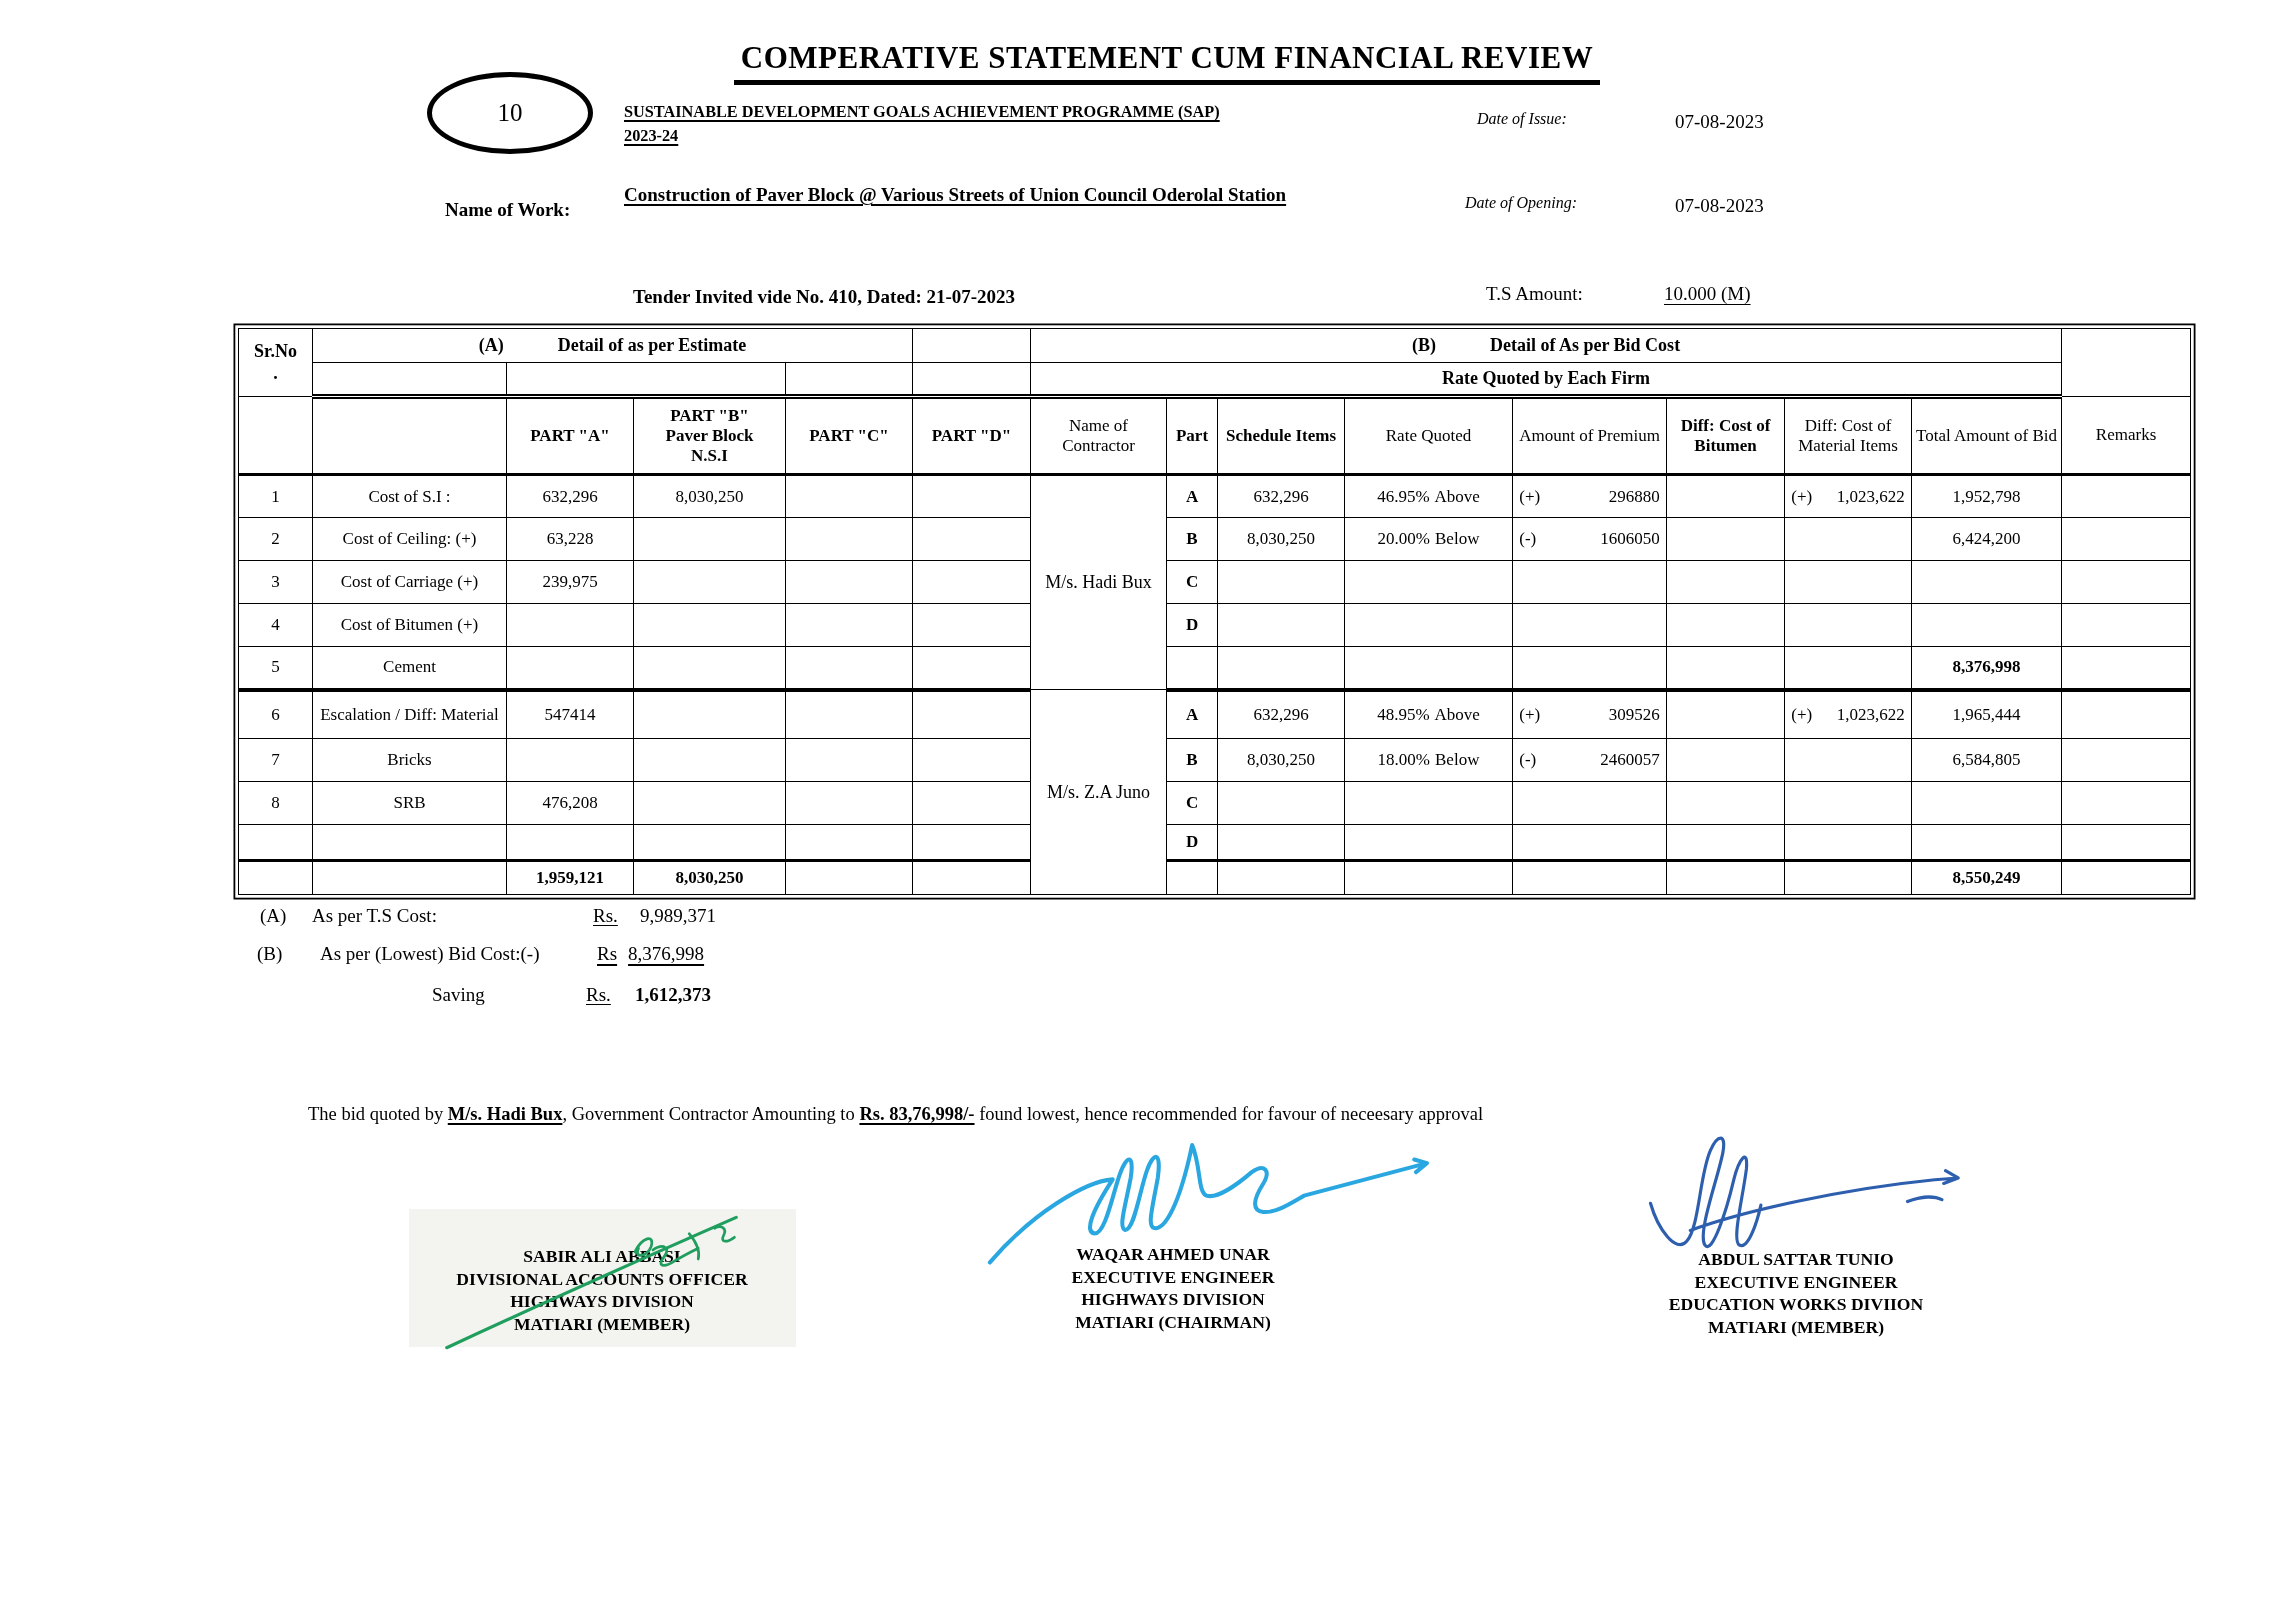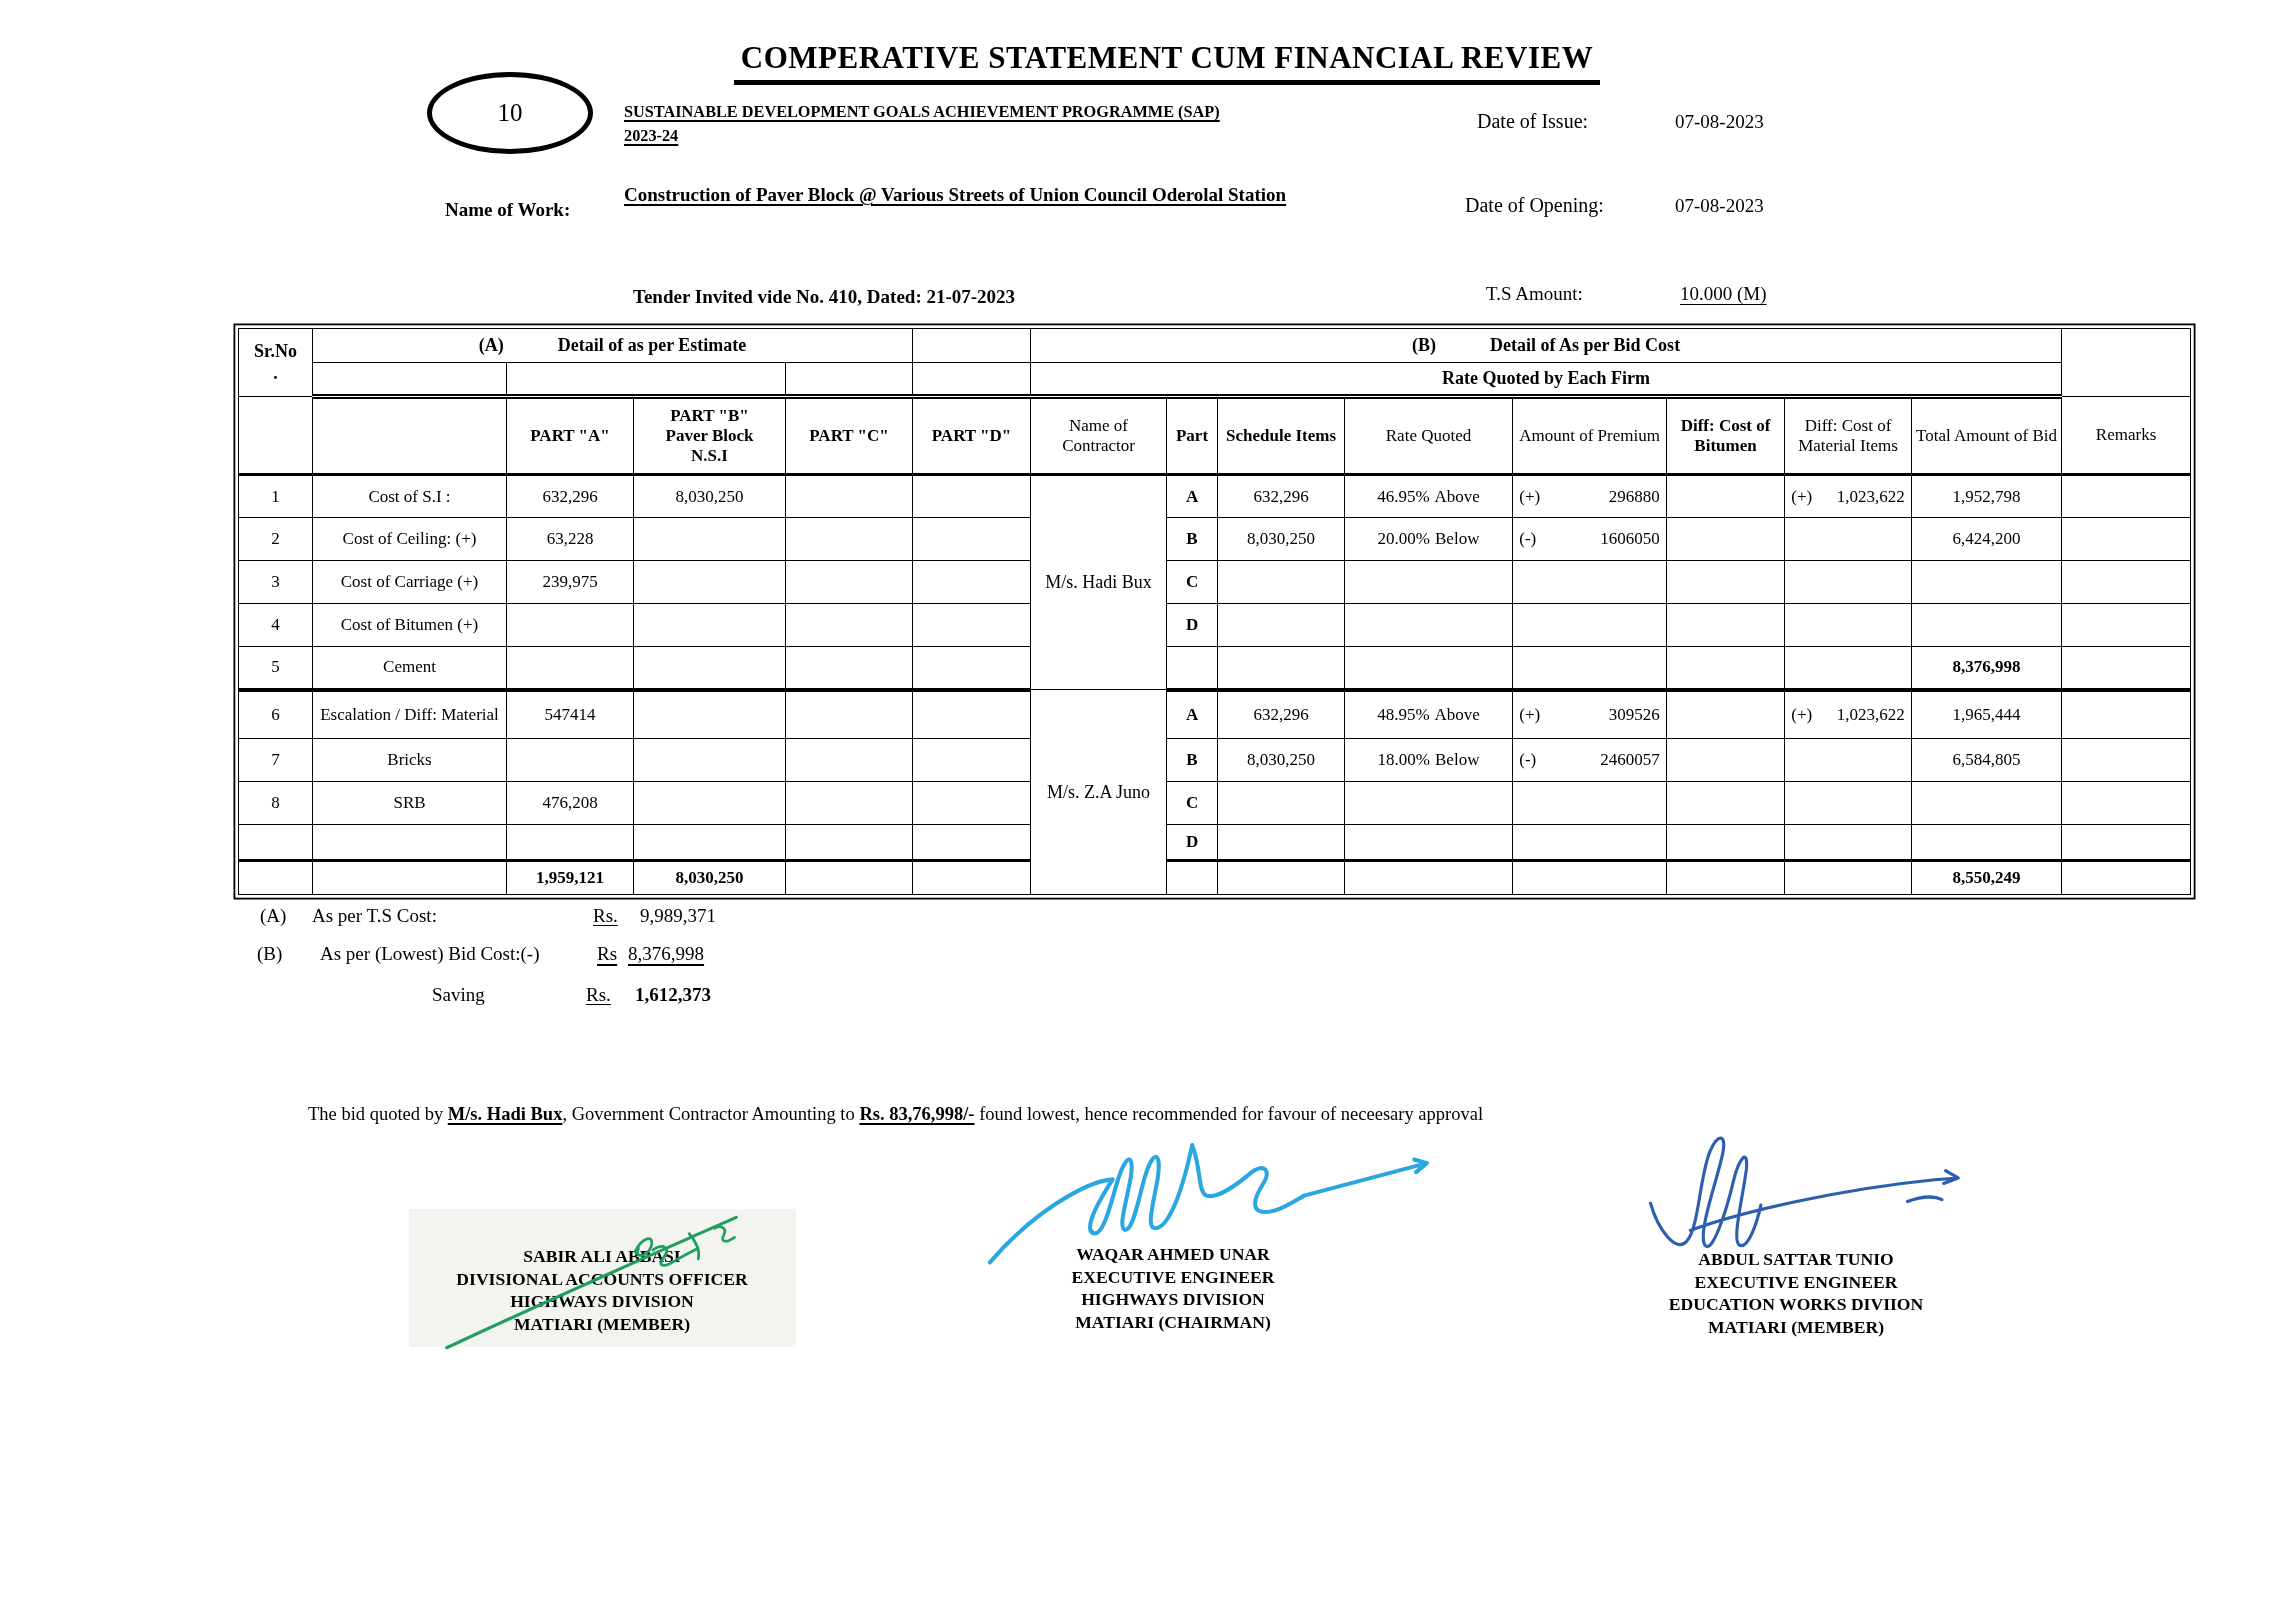--- a/index.html
+++ b/index.html
@@ -8,30 +8,30 @@
   .abs{position:absolute;}
 
   
   .circle{left:427px;top:72px;width:156px;height:72px;border:5.4px solid #000;border-radius:50%;
           display:flex;align-items:center;justify-content:center;font-size:25px;}
   .title{left:543px;top:40px;width:1248px;text-align:center;}
   .title .tt{display:inline-block;font-size:31px;font-weight:bold;border-bottom:5.4px solid #000;
              padding:0 7.2px 3.6px 7.2px;letter-spacing:0.5px;}
   .programme{left:624px;top:100px;width:597px;font-size:16.3px;font-weight:bold;line-height:1.45;
              text-decoration:underline;text-decoration-thickness:2.3px;text-underline-offset:2.7px;}
-  .lbl{font-size:20px;}
+  .lbl{font-size:16px;font-style:italic;}
   .val{font-size:19px;}
   .doi-l{left:1477px;top:110px;} .doi-v{left:1675px;top:111px;}
   .now-l{left:445px;top:199px;font-weight:bold;font-size:19px;}
   .now-v{left:624px;top:181px;width:678px;font-size:19px;font-weight:bold;line-height:1.5;
          text-decoration:underline;text-decoration-thickness:2.3px;text-underline-offset:2.7px;}
   .doo-l{left:1465px;top:194px;} .doo-v{left:1675px;top:195px;}
   .tender{left:633px;top:286px;font-size:19px;font-weight:bold;}
   .ts-l{left:1486px;top:283px;font-size:19px;}
-  .ts-v{left:1664px;top:283px;font-size:19px;text-decoration:underline;text-underline-offset:3.6px;margin-left:16px;}
+  .ts-v{left:1664px;top:283px;font-size:19px;text-decoration:underline;text-underline-offset:3.6px;}
 
   
   .twrap{left:238px;top:328px;}
   table.cmp{border-collapse:collapse;table-layout:fixed;width:1950px;background:#fff;
             border:1.8px solid #000;box-shadow:0 0 0 2.7px #fff,0 0 0 4.5px #000;}
   table.cmp td{border:1.8px solid #000;text-align:center;vertical-align:middle;
                font-size:17px;padding:0.9px 2.7px;overflow:hidden;}
   tr.h1{height:34px;} tr.h2{height:34px;} tr.h3{height:78px;}
   tr.rb{height:43px;} tr.r5{height:49px;} tr.r8{height:36px;} tr.r9{height:34px;}
   tr.h1 td,tr.h2 td,tr.h3 td{font-weight:bold;font-size:18px;}

